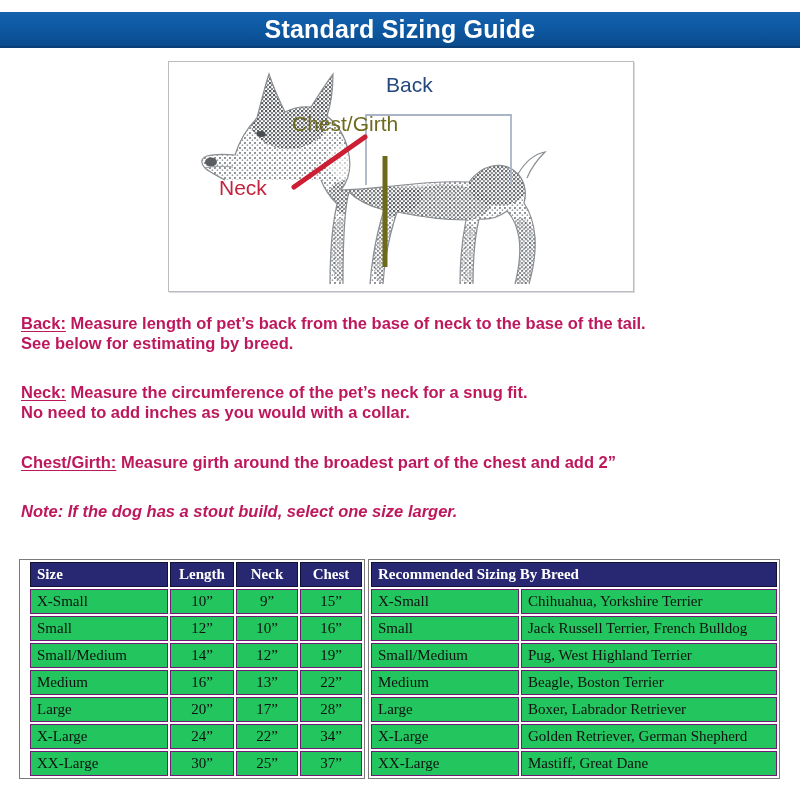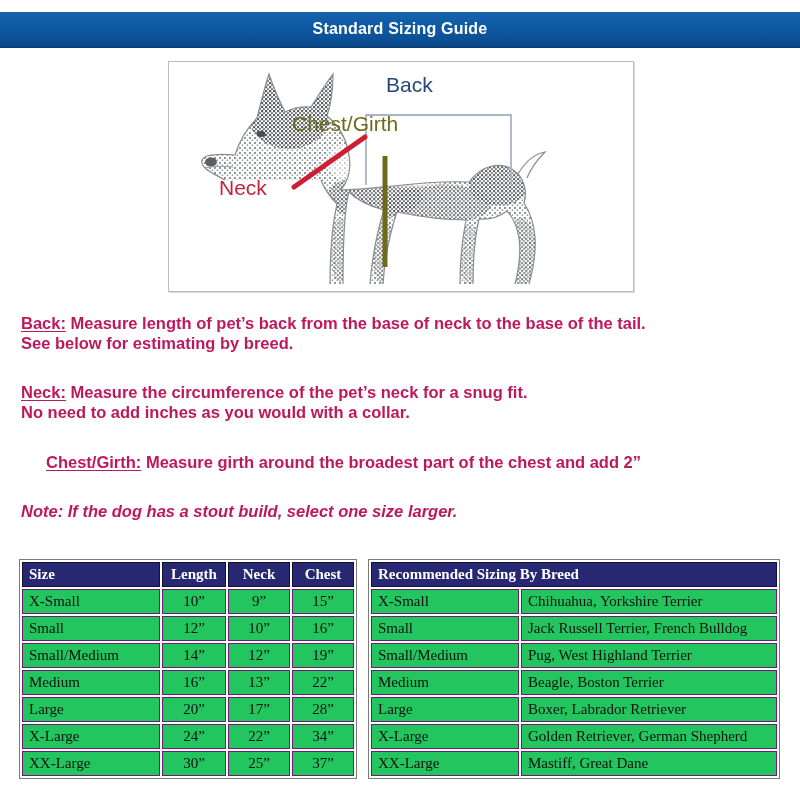--- a/index.html
+++ b/index.html
@@ -27,21 +27,21 @@
     border-bottom: 2px solid #0a3f77;
     box-sizing: border-box;
   }
   .banner-title {
     position: absolute;
     left: 0; right: 0;
     top: 50%;
     transform: translateY(-50%);
     text-align: center;
     color: #ffffff;
-    font-size: 16px;
+    font-size: 25px;
     font-weight: bold;
     letter-spacing: 0.2px;
     line-height: 1;
   }
 
   
   .illus-frame {
     position: absolute;
     left: 168px;
     top: 61px;
@@ -73,21 +73,21 @@
     color: #be185d;
     font-size: 16.5px;
     font-weight: bold;
     line-height: 20px;
     white-space: pre-line;
   }
   .copy u { text-decoration: underline; text-underline-offset: 2px; }
   .copy.note { font-style: italic; }
   .p-back  { top: 313px; }
   .p-neck  { top: 382px; }
-  .p-chest { top: 452px; margin-left: 25px; }
+  .p-chest { top: 452px; }
   .p-note  { top: 501px; }
 
   
   .tbl {
     position: absolute;
     border-collapse: separate;
     border-spacing: 2px;
     background: #ffffff;
     border: 1px solid #7a7a7a;
     font-family: "Liberation Serif", serif;
@@ -107,21 +107,21 @@
   .tbl td {
     background: #22c55e;
     border: 1px solid #701a75;
     padding: 2px 6px;
     white-space: nowrap;
     height: 19px;
   }
   .tbl td.num { text-align: center; }
   .tbl th.num { text-align: center; }
 
-  #size-table { left: 19px; top: 559px; }
+  #size-table { left: 19px; top: 559px; padding-left: 8px; }
   #size-table .c-size   { width: 124px; }
   #size-table .c-length { width: 50px; }
   #size-table .c-neck   { width: 48px; }
   #size-table .c-chest  { width: 48px; }
 
   #breed-table { left: 368px; top: 559px; }
   #breed-table .c-bsize  { width: 134px; }
   #breed-table .c-bbreed { width: 242px; }
 </style>
 </head>

